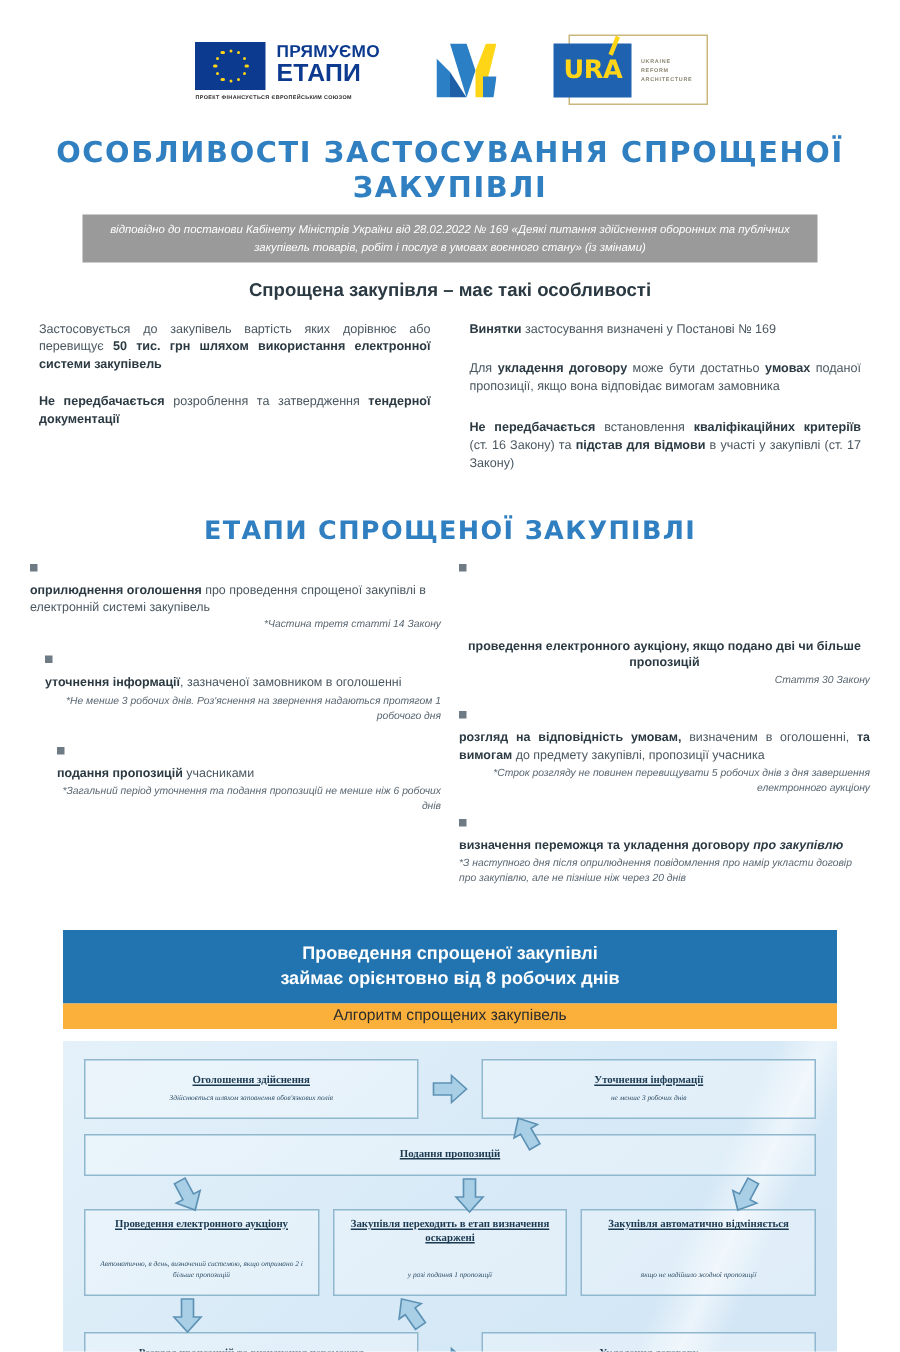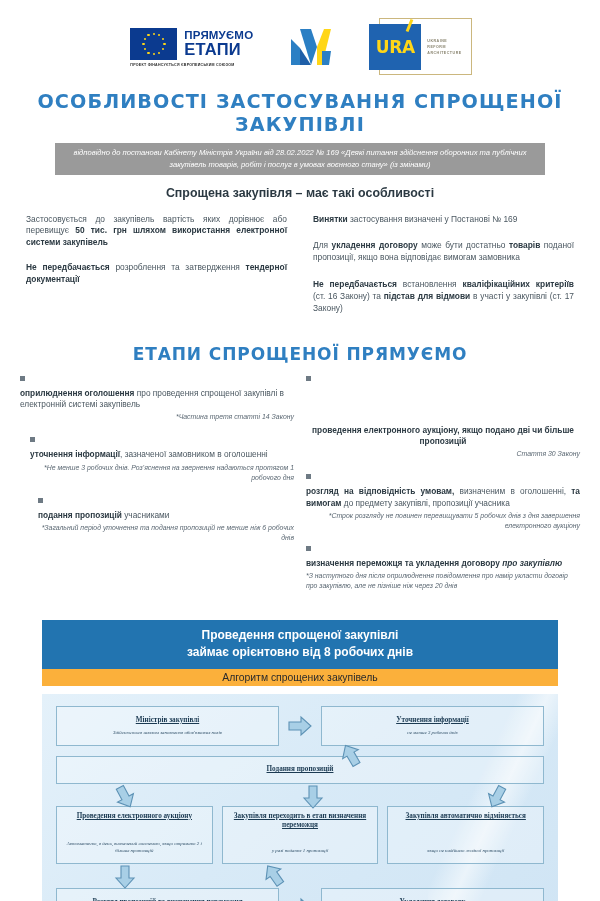--- a/index.html
+++ b/index.html
@@ -82,21 +82,21 @@
   
   .ura-logo { position: relative; gap: 6px; padding: 3px 8px 3px 0; }
   .ura-frame {
     position: absolute;
     left: 10px; top: -3px; right: -2px; bottom: -2px;
     border: 1px solid #cbb77e;
     pointer-events: none;
   }
   .ura-badge {
     position: relative;
-    width: 52px; height: 46px;
+    width: 52px; height: 36px;
     background: #1f63b0;
     display: flex; align-items: center; justify-content: center;
     flex: none;
     z-index: 2;
   }
   .ura-badge .ura-text {
     font-size: 17px; font-weight: bold; color: #ffd617;
     letter-spacing: -0.3px;
     font-family: "DejaVu Sans", sans-serif;
   }
@@ -387,26 +387,26 @@
 <div class="subtitle-band">відповідно до постанови Кабінету Міністрів України від 28.02.2022 № 169 «Деякі питання здійснення оборонних та публічних закупівель товарів, робіт і послуг в умовах воєнного стану» (із змінами)</div>
 <div class="lead-line">Спрощена закупівля – має такі особливості</div>
 
 <div class="cols">
   <div class="col left">
     <div class="para">Застосовується до закупівель вартість яких дорівнює або перевищує <b>50 тис. грн шляхом використання електронної системи закупівель</b></div>
     <div class="para"><b>Не передбачається</b> розроблення та затвердження <b>тендерної документації</b></div>
   </div>
   <div class="col right">
     <div class="para"><b>Винятки</b> застосування визначені у Постанові № 169</div>
-    <div class="para">Для <b>укладення договору</b> може бути достатньо <b>товарів</b> поданої пропозиції, якщо вона відповідає вимогам замовника</div>
+    <div class="para">Для <b>укладення договору</b> може бути достатньо <b>умовах</b> поданої пропозиції, якщо вона відповідає вимогам замовника</div>
     <div class="para"><b>Не передбачається</b> встановлення <b>кваліфікаційних критеріїв</b> (ст. 16 Закону) та <b>підстав для відмови</b> в участі у закупівлі (ст. 17 Закону)</div>
   </div>
 </div>
 
-<div class="stages-title">ЕТАПИ СПРОЩЕНОЇ ПРЯМУЄМО</div>
+<div class="stages-title">ЕТАПИ СПРОЩЕНОЇ ЗАКУПІВЛІ</div>
 <div class="stage-cols">
 
   <div class="stage-col">
     <div class="stage">
       <div class="sq"></div>
       <div class="stage-body">
         <div class="stage-text"><b>оприлюднення оголошення</b> про проведення  спрощеної закупівлі в електронній системі закупівель</div>
         <div class="note">*Частина третя статті 14 Закону</div>
       </div>
     </div>
@@ -457,21 +457,21 @@
     <div>Проведення спрощеної закупівлі</div>
     <div>займає орієнтовно від 8 робочих днів</div>
   </div>
   <div class="banner-sub">Алгоритм спрощених закупівель</div>
 </div>
 
 <div class="flow">
 
   <div class="row1">
     <div class="fbox">
-      <div class="ft">Міністрів закупівлі</div>
+      <div class="ft">Оголошення здійснення</div>
       <div class="fc">Здійснюється шляхом заповнення обов'язкових полів</div>
     </div>
     <div class="arrow">
       <svg width="26" height="26" viewBox="0 0 26 26">
         <polygon points="2,9 14,9 14,4 24,13 14,22 14,17 2,17" fill="#a8cfe6" stroke="#5d92b5" stroke-width="1.1"></polygon>
       </svg>
     </div>
     <div class="fbox">
       <div class="ft">Уточнення інформації</div>
       <div class="fc">не менше 3 робочих днів</div>
@@ -509,21 +509,21 @@
       </svg>
     </div>
   </div>
 
   <div class="row3">
     <div class="fbox">
       <div class="ft">Проведення електронного аукціону</div>
       <div class="fc">Автоматично, в день, визначений системою, якщо отримано 2 і більше пропозицій</div>
     </div>
     <div class="fbox">
-      <div class="ft">Закупівля переходить в етап визначення переможця</div>
+      <div class="ft">Закупівля переходить в етап визначення оскаржені</div>
       <div class="fc">у разі подання 1 пропозиції</div>
     </div>
     <div class="fbox">
       <div class="ft">Закупівля автоматично відміняється</div>
       <div class="fc">якщо не надійшло жодної пропозиції</div>
     </div>
   </div>
 
   <div class="branch">
     <div class="abs-arrow a-d4">

